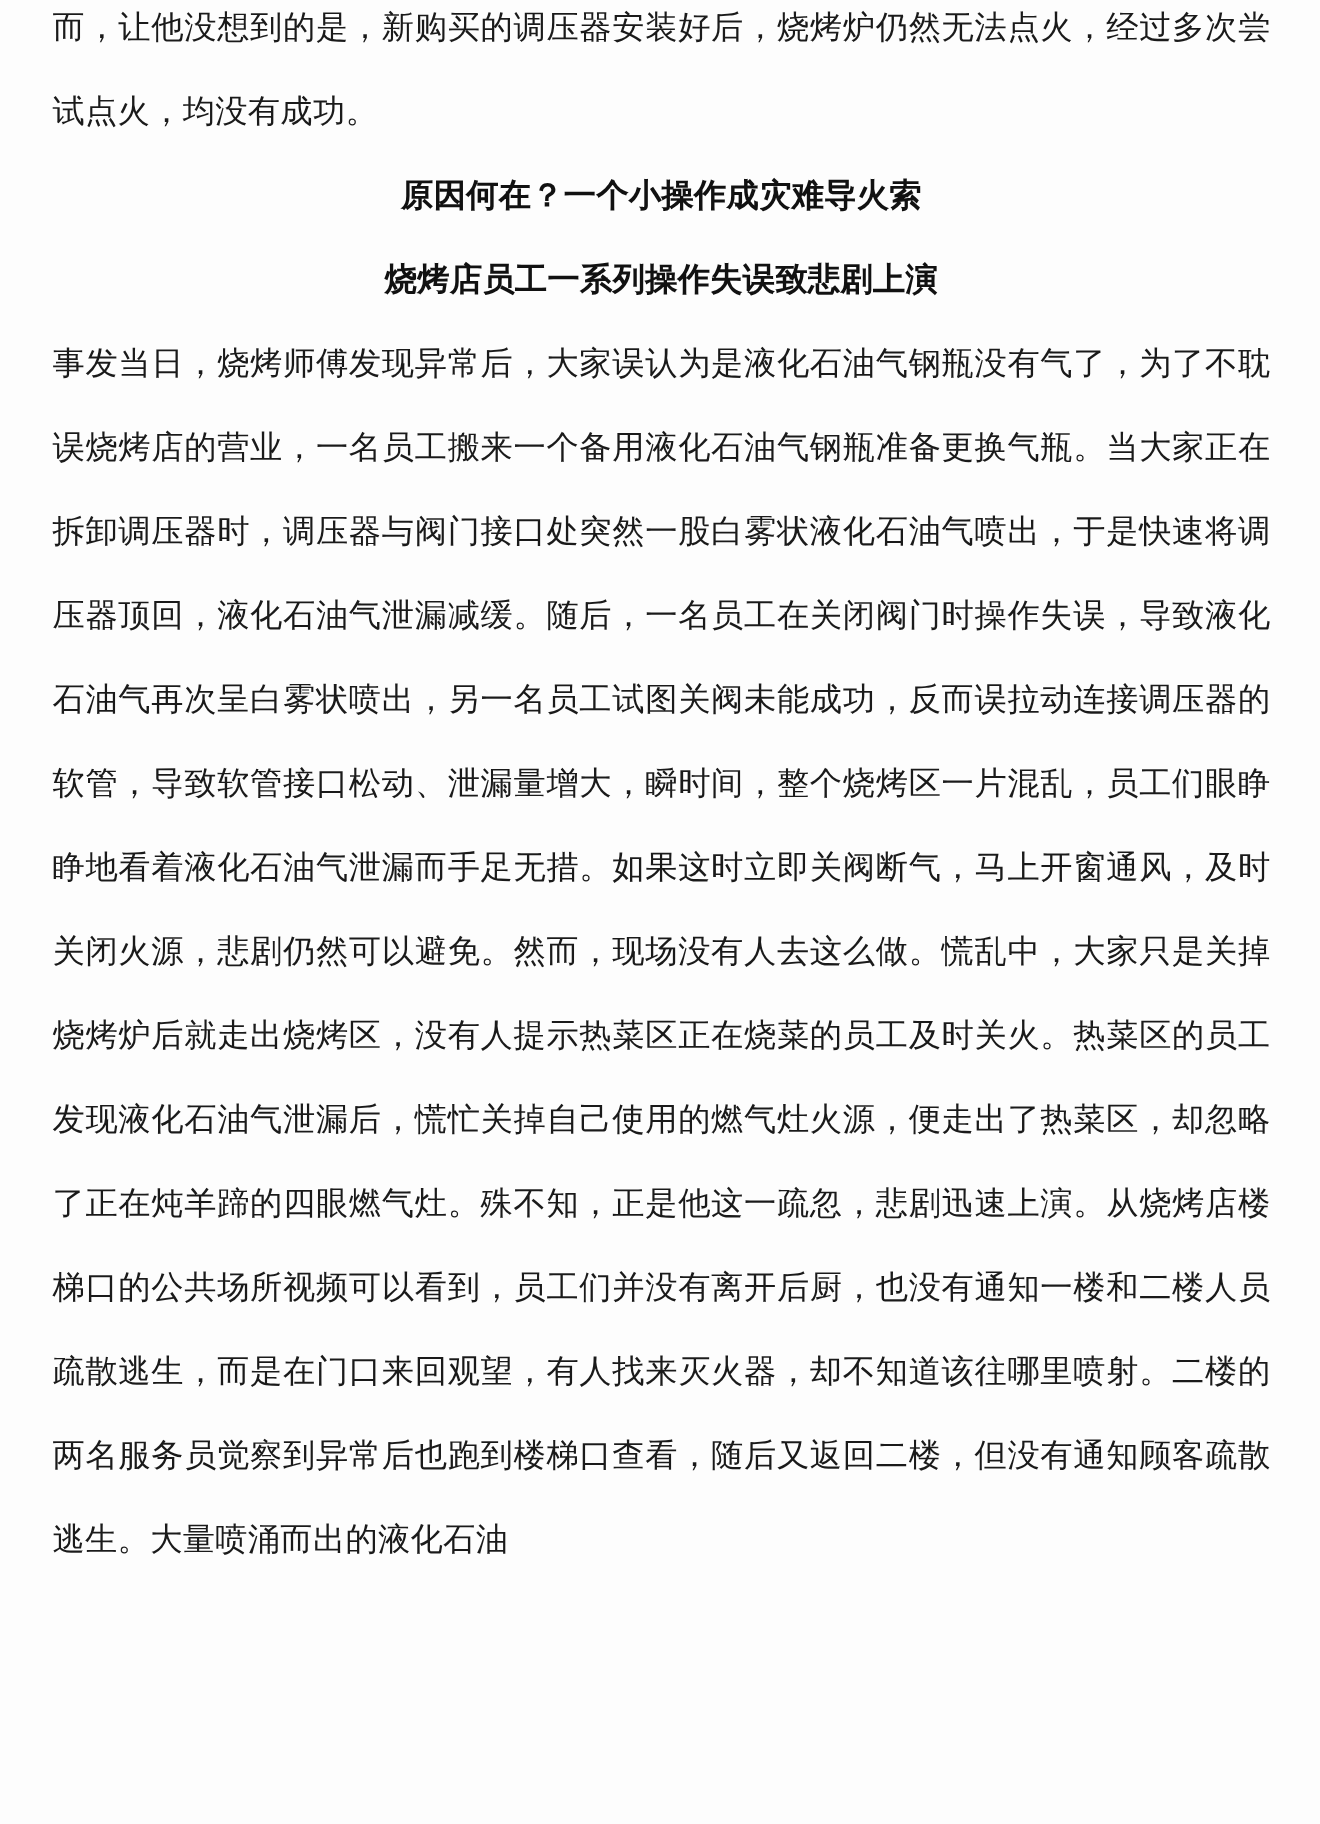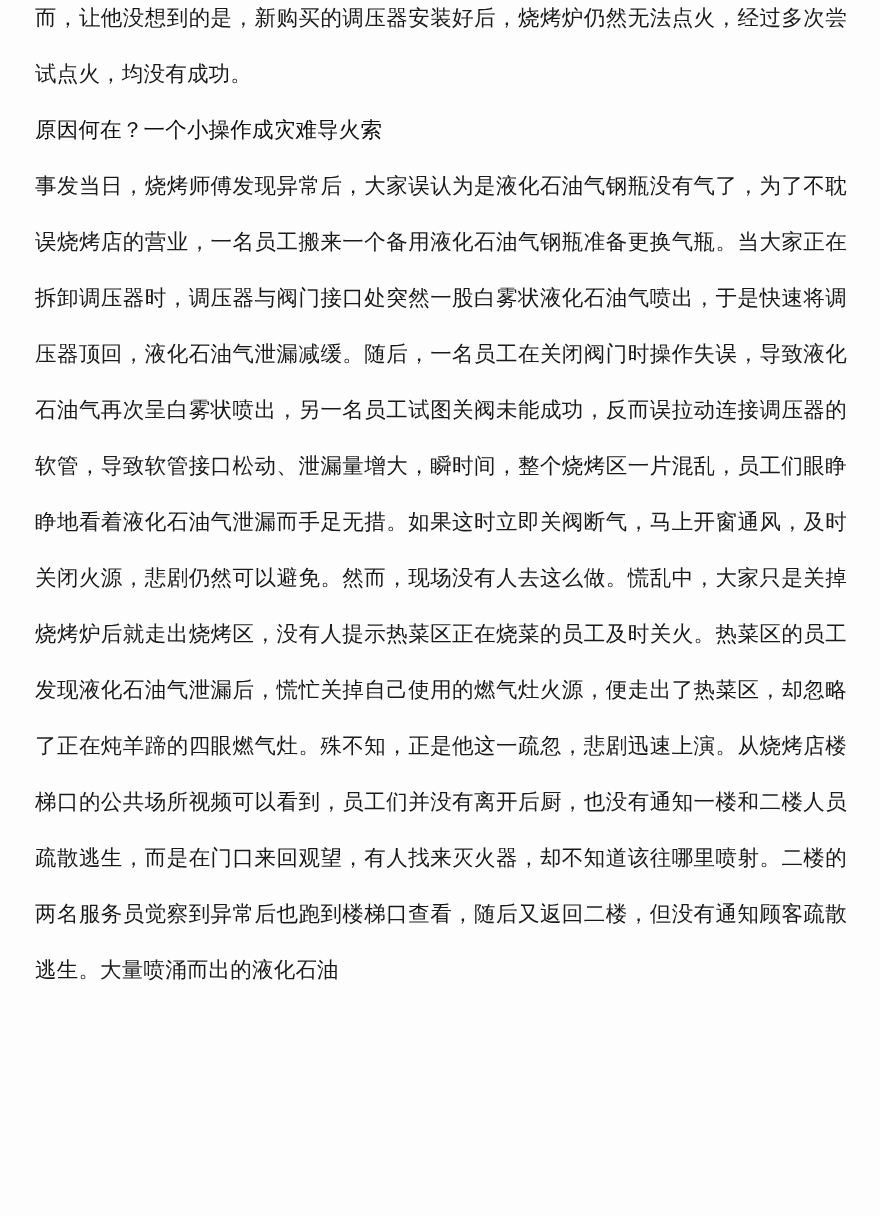--- a/index.html
+++ b/index.html
@@ -34,27 +34,28 @@
     word-break: break-all;
   }
   .text-flow p,
   .text-flow h2 {
     margin: 0;
     padding: 0;
     font-size: inherit;
     line-height: inherit;
   }
   .text-flow h2 {
-    font-weight: 400;
-    text-align: left;
+    font-weight: 700;
+    text-align: center;
     color: #111111;
   }
 </style>
 </head>
 <body style="background: rgb(253, 253, 253);">
 
 <div class="page">
   <div class="text-flow" id="flow" style="color: rgb(26, 26, 26);">
     <p>而，让他没想到的是，新购买的调压器安装好后，烧烤炉仍然无法点火，经过多次尝试点火，均没有成功。</p>
     <h2>原因何在？一个小操作成灾难导火索</h2>
+    <h2>烧烤店员工一系列操作失误致悲剧上演</h2>
     <p>事发当日，烧烤师傅发现异常后，大家误认为是液化石油气钢瓶没有气了，为了不耽误烧烤店的营业，一名员工搬来一个备用液化石油气钢瓶准备更换气瓶。当大家正在拆卸调压器时，调压器与阀门接口处突然一股白雾状液化石油气喷出，于是快速将调压器顶回，液化石油气泄漏减缓。随后，一名员工在关闭阀门时操作失误，导致液化石油气再次呈白雾状喷出，另一名员工试图关阀未能成功，反而误拉动连接调压器的软管，导致软管接口松动、泄漏量增大，瞬时间，整个烧烤区一片混乱，员工们眼睁睁地看着液化石油气泄漏而手足无措。如果这时立即关阀断气，马上开窗通风，及时关闭火源，悲剧仍然可以避免。然而，现场没有人去这么做。慌乱中，大家只是关掉烧烤炉后就走出烧烤区，没有人提示热菜区正在烧菜的员工及时关火。热菜区的员工发现液化石油气泄漏后，慌忙关掉自己使用的燃气灶火源，便走出了热菜区，却忽略了正在炖羊蹄的四眼燃气灶。殊不知，正是他这一疏忽，悲剧迅速上演。从烧烤店楼梯口的公共场所视频可以看到，员工们并没有离开后厨，也没有通知一楼和二楼人员疏散逃生，而是在门口来回观望，有人找来灭火器，却不知道该往哪里喷射。二楼的两名服务员觉察到异常后也跑到楼梯口查看，随后又返回二楼，但没有通知顾客疏散逃生。大量喷涌而出的液化石油</p>
   </div>
 </div>
 
 </body></html>

